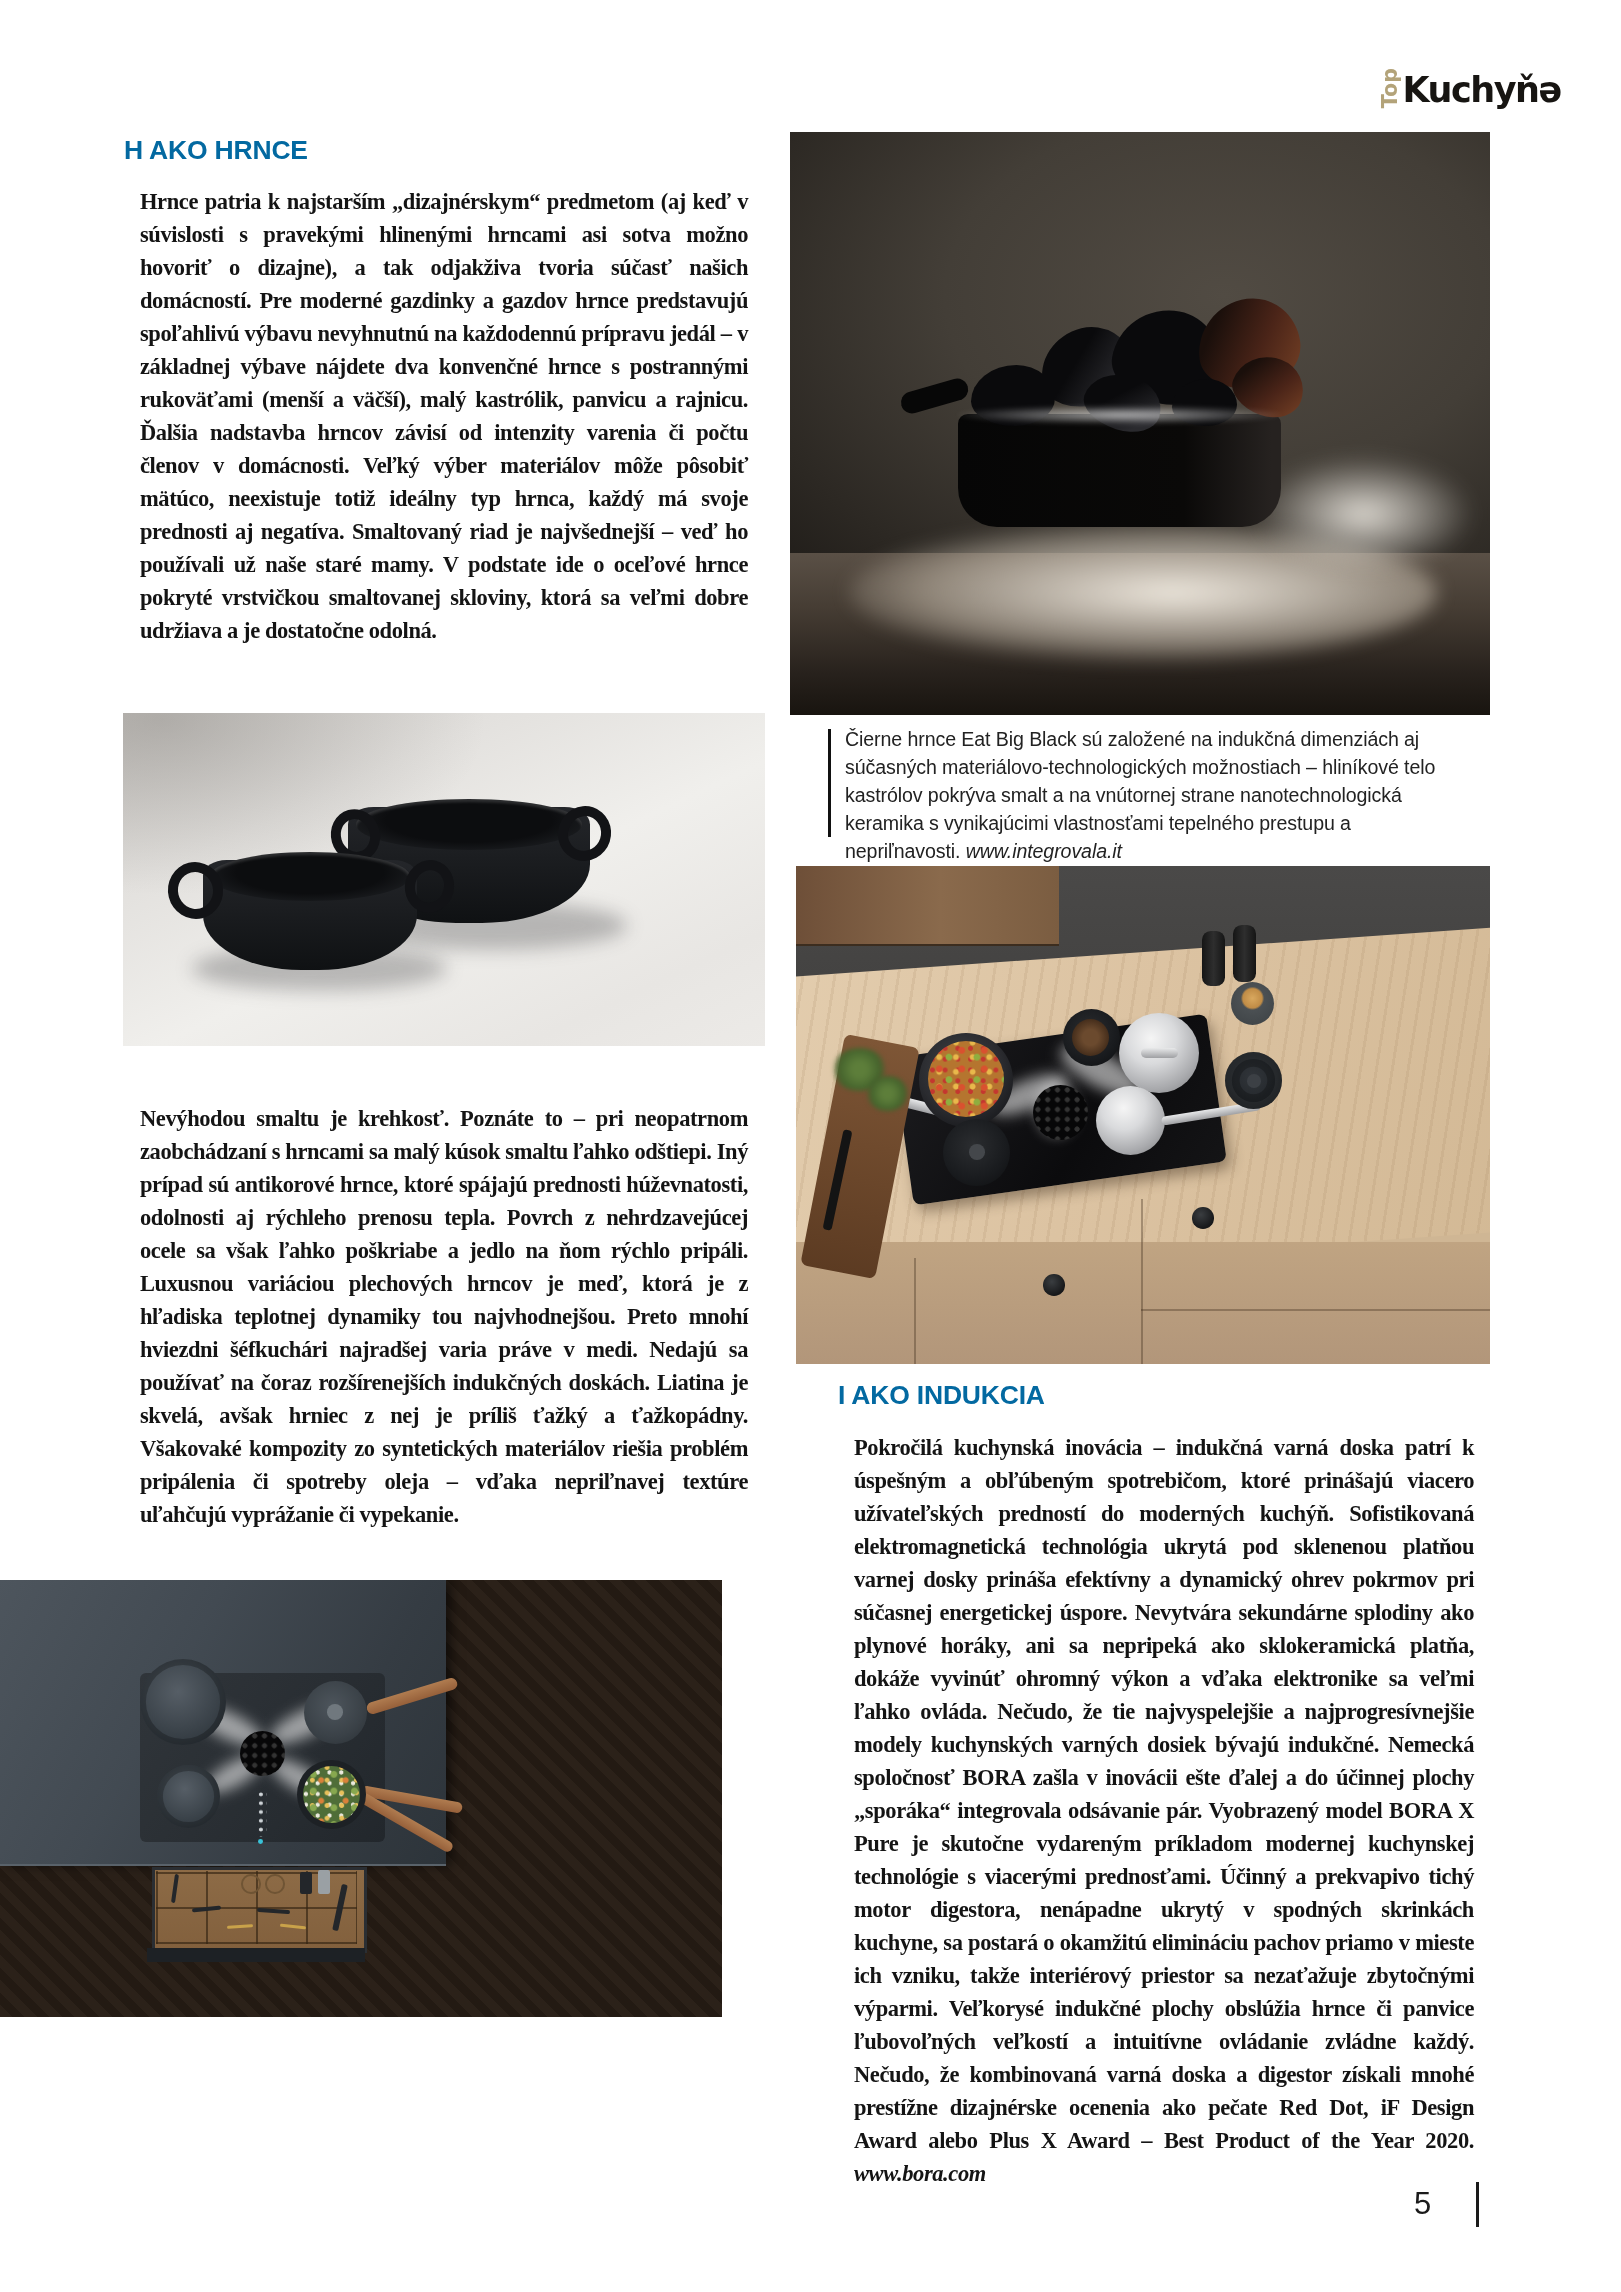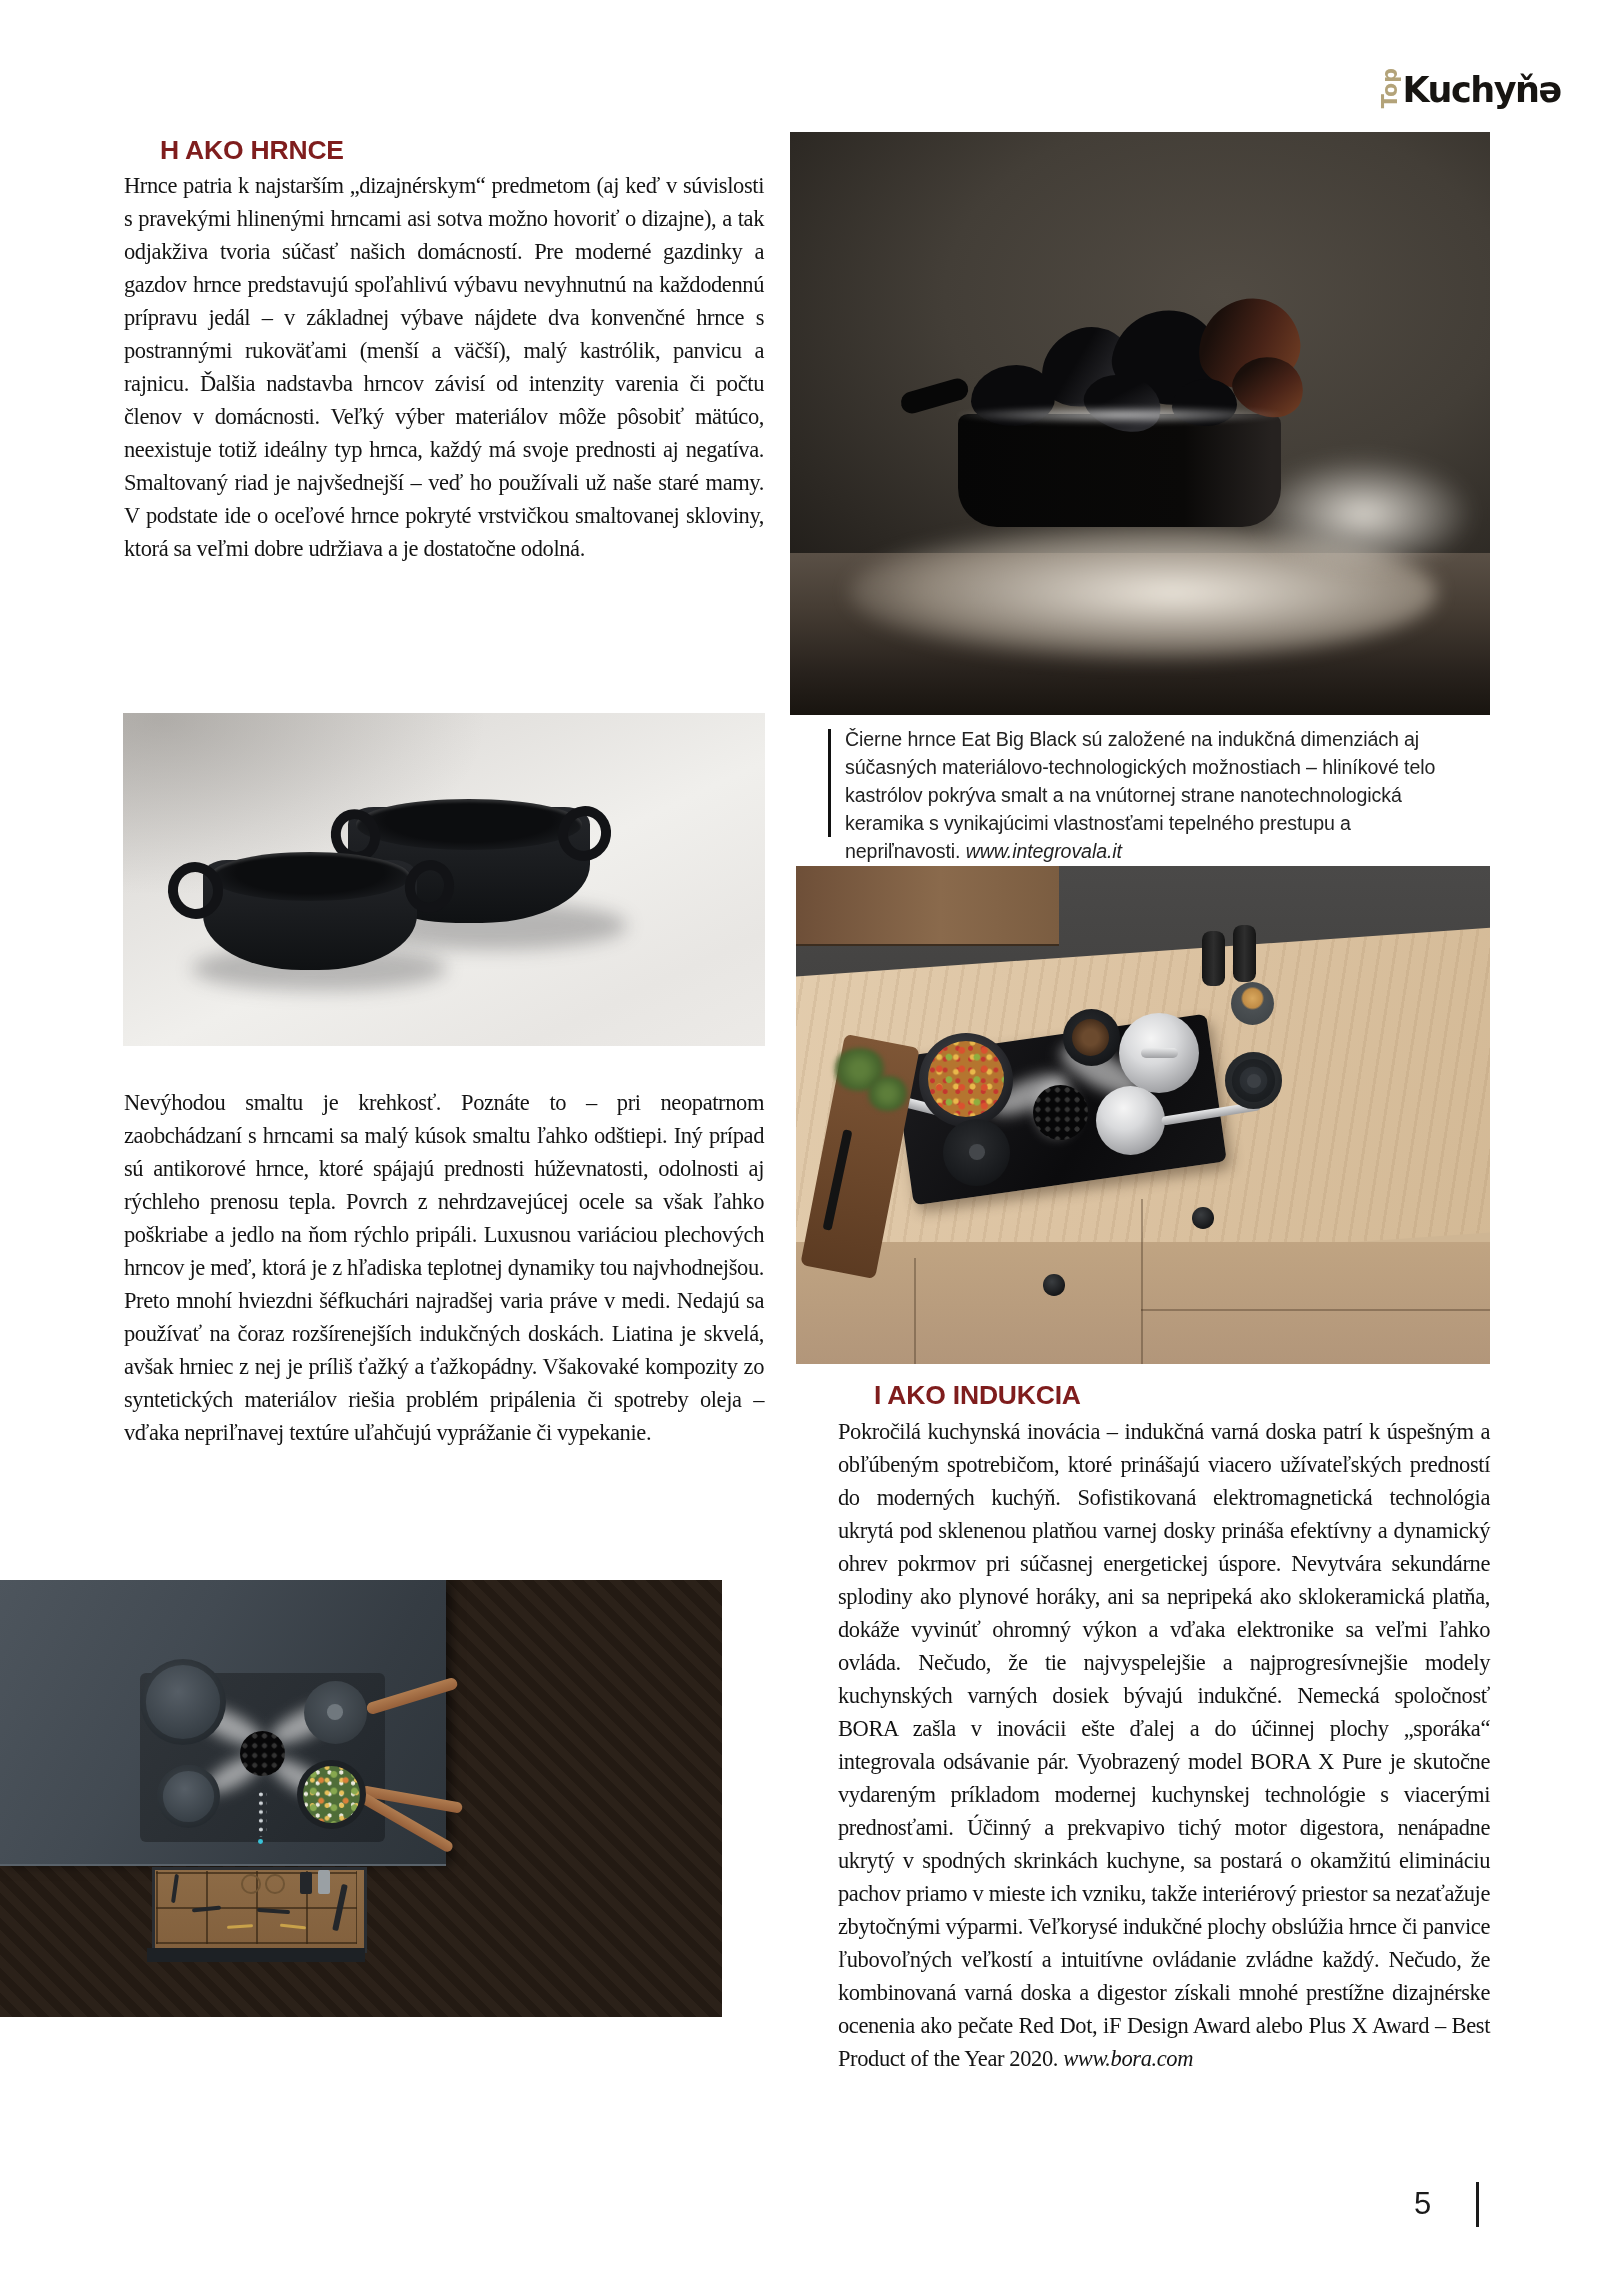--- a/index.html
+++ b/index.html
@@ -10,23 +10,23 @@
   
   .brand{left:1380px;top:39px;height:69px;display:flex;align-items:flex-end;}
   .brand-top{font-family:"DejaVu Sans", sans-serif;font-weight:bold;font-size:20.6px;color:#b3a379;
              writing-mode:vertical-rl;text-orientation:sideways;transform:rotate(180deg);
              letter-spacing:0px;line-height:1;margin-right:2px;}
   .brand-main{font-family:"DejaVu Sans", sans-serif;font-weight:bold;font-size:35px;color:#171512;
               letter-spacing:-1.5px;line-height:1;}
 
   
   .headline{font-family:"Liberation Sans", sans-serif;font-weight:bold;font-size:26.5px;
-            letter-spacing:-0.2px;color:#7f1d1d;margin-left:36px;}
+            letter-spacing:-0.2px;color:#0369a1;}
   .bodytext{font-size:22.5px;line-height:33px;letter-spacing:-0.4px;text-align:justify;}
-  .bodytext p{margin:0;}
+  .bodytext p{margin:16px;font-weight:bold;}
   .em{font-style:italic;}
   .caption{font-family:"Liberation Sans", sans-serif;font-size:19.6px;line-height:28px;
            color:#222;letter-spacing:-0.1px;}
   .caption-bar{width:2.9px;background:#111;}
   .pagenum{font-family:"Liberation Sans", sans-serif;font-size:31px;color:#1a1a1a;}
   .pagenum-bar{width:2.9px;height:45px;background:#1a1a1a;}
 
   
   .photo{overflow:hidden;}
 

